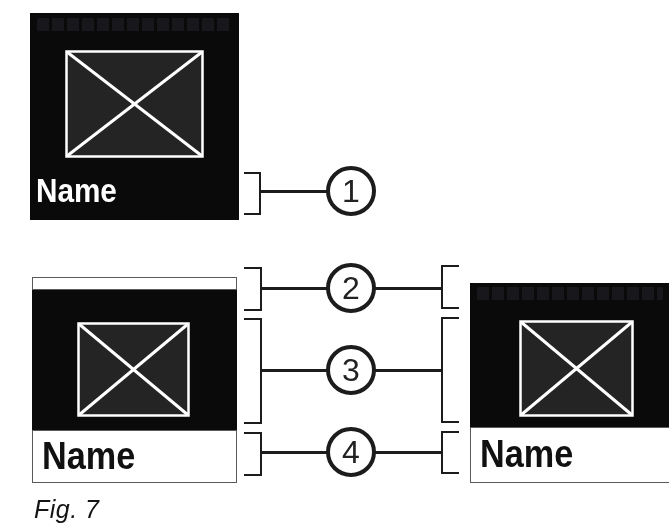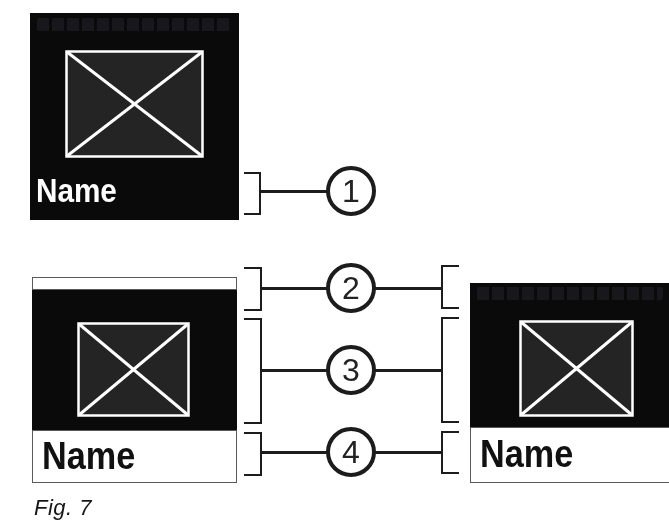--- a/index.html
+++ b/index.html
@@ -52,21 +52,21 @@
 
   .ccircle {
     position:absolute; width:50px; height:50px; box-sizing:border-box;
     border:4px solid #1c1c1c; border-radius:50%; background:#ffffff;
     display:flex; align-items:center; justify-content:center;
     font-size:32px; color:#222222; font-weight:400; line-height:1;
   }
 
   .fig-caption {
     position:absolute; left:22px; top:495px; font-style:italic;
-    font-size:22px; color:#151515; font-weight:500; letter-spacing:0.5px;
+    font-size:25px; color:#151515; font-weight:500; letter-spacing:0.5px;
   }
 </style>
 </head>
 <body>
 
 <div class="canvas">
 
   <div class="screen screen-top">
     <div class="menu-dim at-top"></div>
     <svg class="ph" style="left:35px; top:37px;" width="139" height="108" viewBox="0 0 139 108">

